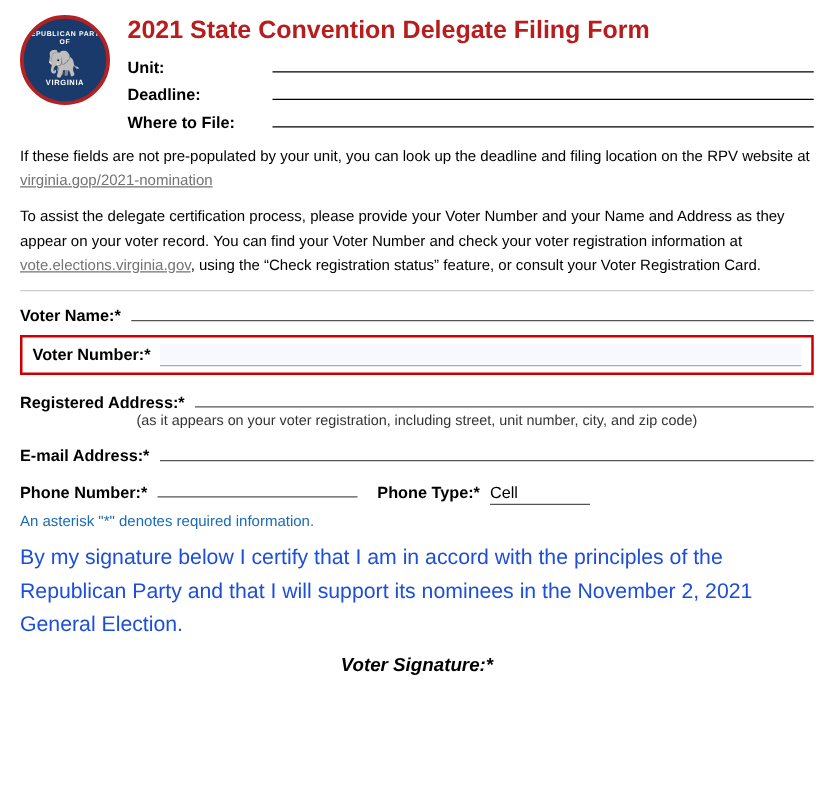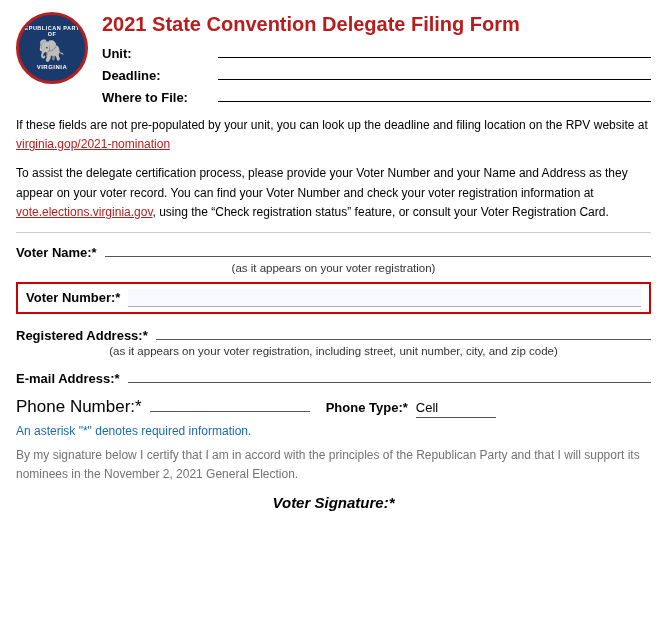--- a/index.html
+++ b/index.html
@@ -84,21 +84,21 @@
       flex: 1;
       min-height: 16px;
     }
     .info-text {
       font-size: 12px;
       color: #000;
       margin: 8px 0 10px 0;
       line-height: 1.6;
     }
     .info-text a {
-      color: #b91c1c;
+      color: #737373;
       text-decoration: underline;
     }
     .section {
       margin-bottom: 8px;
       text-align: center;
     }
     .form-field-row {
       display: flex;
       align-items: baseline;
       margin-bottom: 2px;
@@ -133,22 +133,22 @@
     .voter-number-box .form-input-line {
       border-bottom: 1.5px solid #aaa;
       background: #f8f8ff;
     }
     .phone-row {
       display: flex;
       align-items: baseline;
       margin-bottom: 6px;
     }
     .phone-label {
-      font-weight: normal;
-      font-size: 17px;
+      font-weight: bold;
+      font-size: 13px;
       white-space: nowrap;
       margin-right: 8px;
     }
     .phone-input-line {
       border-bottom: 1.5px solid #555;
       width: 160px;
       min-height: 18px;
       margin-right: 16px;
     }
     .phone-type-label {
@@ -163,22 +163,22 @@
       width: 80px;
       min-height: 18px;
       padding-bottom: 1px;
     }
     .asterisk-note {
       color: #1a6bb5;
       font-size: 12px;
       margin: 6px 0 8px 0;
     }
     .pledge-text {
-      font-size: 12px;
-      color: #737373;
+      font-size: 17px;
+      color: #1d4ed8;
       line-height: 1.6;
       margin-bottom: 10px;
     }
     .voter-sig-label {
       font-weight: bold;
       font-size: 15px;
       font-style: italic;
     }
     .divider {
       border: none;
@@ -223,21 +223,20 @@
   <span>To assist the delegate certification process, please provide your Voter Number and your Name and Address as they appear on your voter record. You can find your Voter Number and check your voter registration information at </span><a class="blue-link">vote.elections.virginia.gov</a><span>, using the “Check registration status” feature, or consult your Voter Registration Card.</span>
 </div>
 
 <hr class="divider">
 
 <div class="section">
   <div class="form-field-row">
     <span class="form-label">Voter Name:*</span>
     <div class="form-input-line"></div>
   </div>
-  <div class="sub-label">(as it appears on your voter registration)</div>
 </div>
 
 <div class="voter-number-box">
   <span class="form-label">Voter Number:*</span>
   <div class="form-input-line"></div>
 </div>
 
 <div class="section">
   <div class="form-field-row">
     <span class="form-label">Registered Address:*</span>

